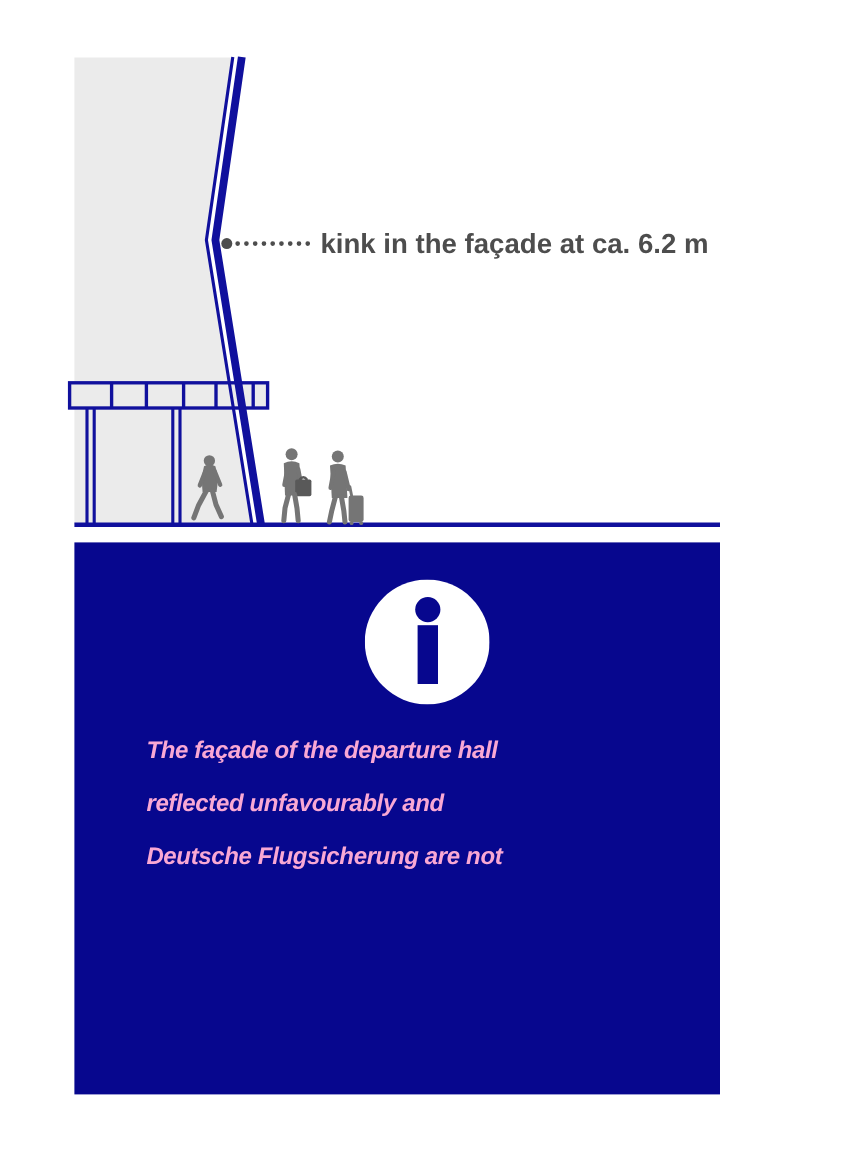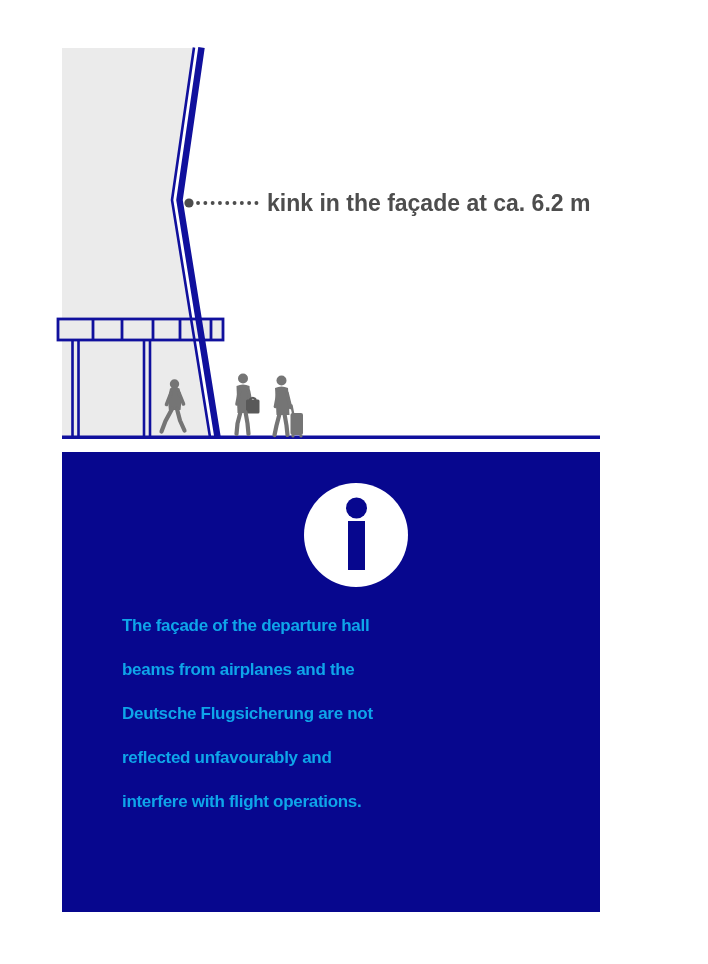--- a/index.html
+++ b/index.html
@@ -18,22 +18,22 @@
   .bag-handle { stroke:var(--bag-gray); stroke-width:2.2; fill:none; }
   .case-handle { stroke:var(--people-gray); stroke-width:2.4; fill:none; stroke-linecap:round; }
   .kink-dot { fill:var(--label-gray); }
   .kink-leader { stroke:var(--label-gray); stroke-width:3.8; stroke-dasharray:0.1 7.2; stroke-linecap:round; }
   .kink-label-text { fill:var(--label-gray); font-family:"Liberation Sans", sans-serif; font-size:23px; font-weight:bold; }
 
   .infobox { position:absolute; left:62px; top:452px; width:596px; height:460px; background:var(--navy-box); }
   .info-icon { position:absolute; left:242px; top:31px; width:104px; height:104px; }
   .info-icon .icon-circle { fill:#ffffff; }
   .info-icon .icon-glyph  { fill:var(--navy-box); }
-  .info-text { position:absolute; left:60px; top:152px; width:520px; color:#0ea5e9;
-               font-weight:bold; font-size:17px; line-height:44px;
+  .info-text { position:absolute; left:60px; top:152px; width:520px; color:#f9a8d4;
+               font-style:italic; font-weight:bold; font-size:20px; line-height:44px;
                letter-spacing:-0.3px; }
   .info-line { white-space:nowrap; }
 </style>
 </head>
 <body>
 
 <div class="page">
 
   <svg class="diagram" width="708" height="450" viewBox="0 0 708 450">
 
@@ -99,20 +99,18 @@
   </svg>
 
   <div class="infobox">
     <svg class="info-icon" width="104" height="104" viewBox="0 0 104 104">
       <circle class="icon-circle" cx="52" cy="52" r="52"></circle>
       <circle class="icon-glyph" cx="52.5" cy="25" r="10.5"></circle>
       <rect class="icon-glyph" x="44" y="38" width="17" height="49"></rect>
     </svg>
     <div class="info-text">
       <div class="info-line">The façade of the departure hall</div>
-      <div class="info-line">beams from airplanes and the</div>
+      <div class="info-line">reflected unfavourably and</div>
       <div class="info-line">Deutsche Flugsicherung are not</div>
-      <div class="info-line">reflected unfavourably and</div>
-      <div class="info-line">interfere with flight operations.</div>
     </div>
   </div>
 
 </div>
 
 </body></html>

